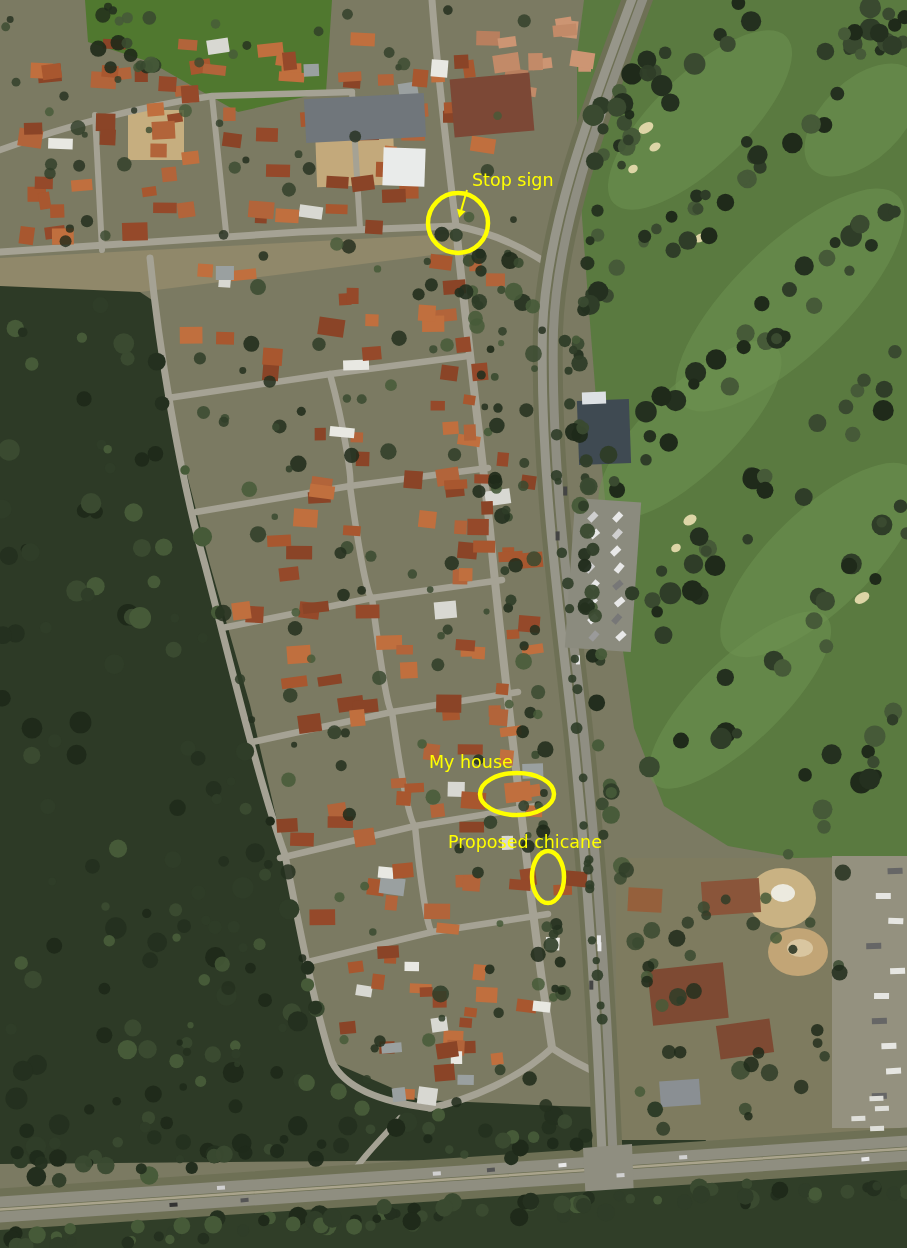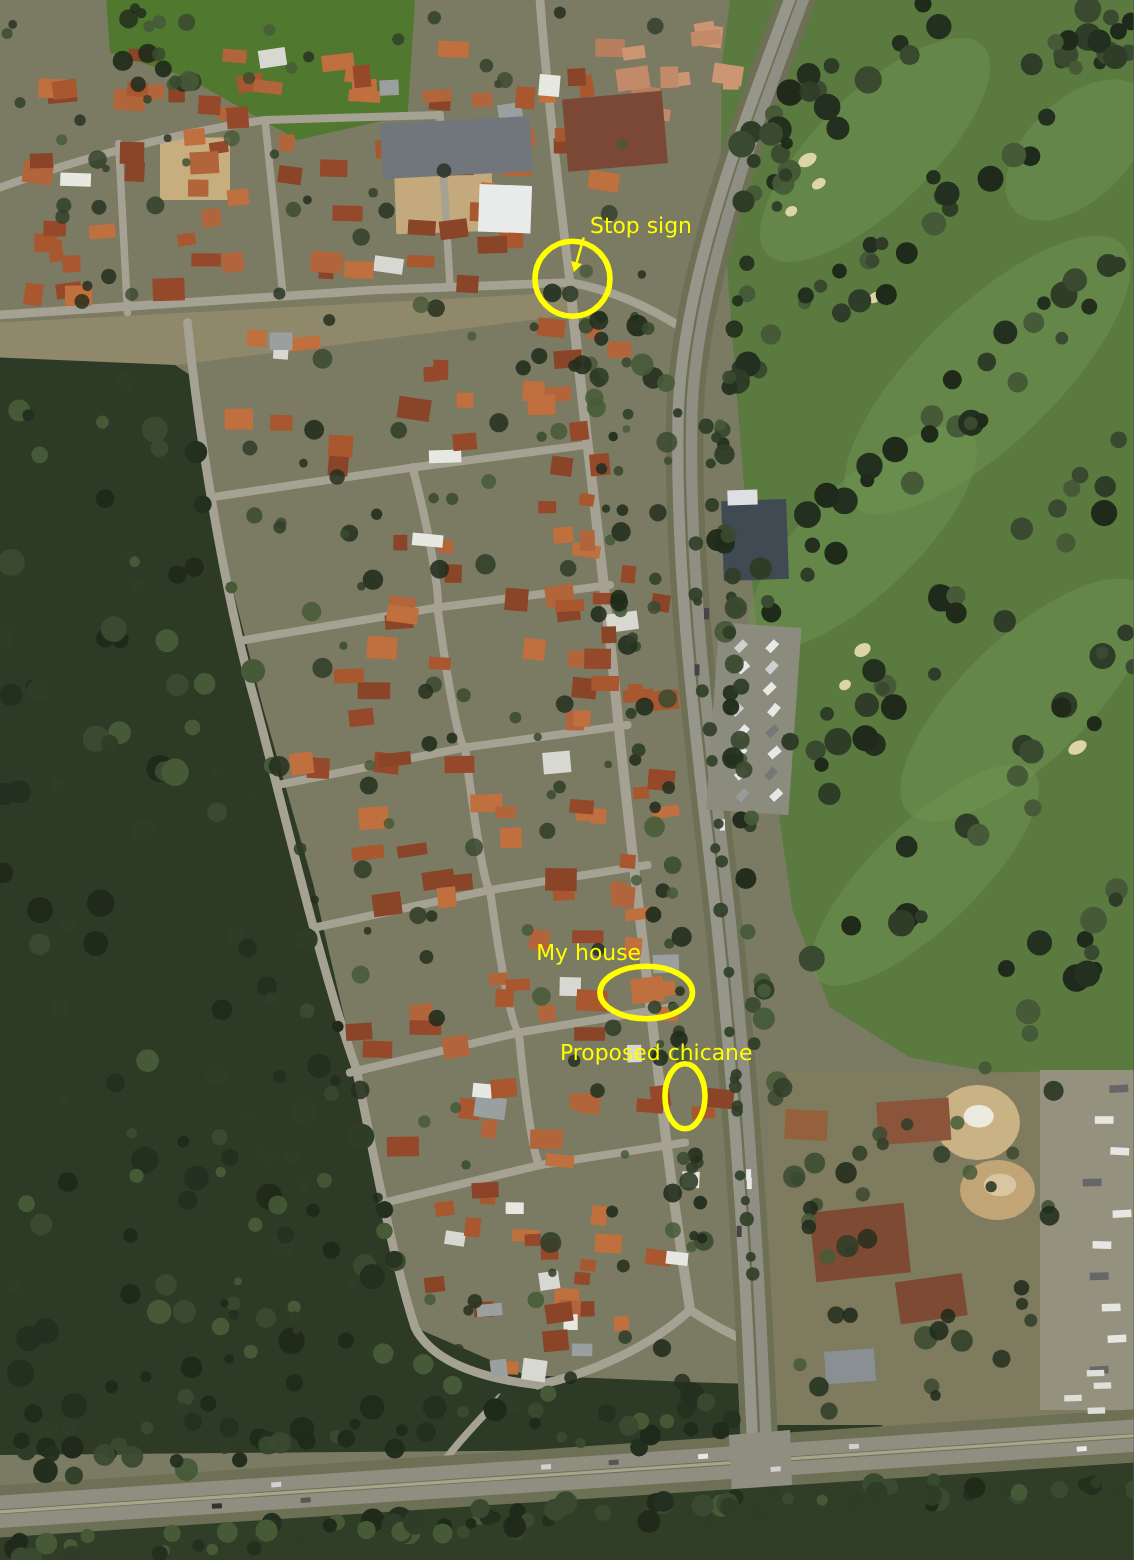--- a/index.html
+++ b/index.html
@@ -1,17 +1,17 @@
 <!DOCTYPE html>
 <html><head>
 <meta charset="utf-8">
 <style>
   html,body{margin:0;padding:0;background:#222;}
   .stage{position:relative;width:907px;height:1248px;overflow:hidden;
-         background:#15803d;font-family:"DejaVu Sans",sans-serif;}
+         background:#eab308;font-family:"DejaVu Sans",sans-serif;}
   .layer{position:absolute;left:0;top:0;width:907px;height:1248px;}
   .ann-label{font-family:"DejaVu Sans",sans-serif;font-size:17.5px;}
   .ann-shape{fill:none;}
 </style>
 </head>
 <body>
 
 <div class="stage">
   <svg class="layer" viewBox="0 0 907 1248">
     <g id="terrain">

